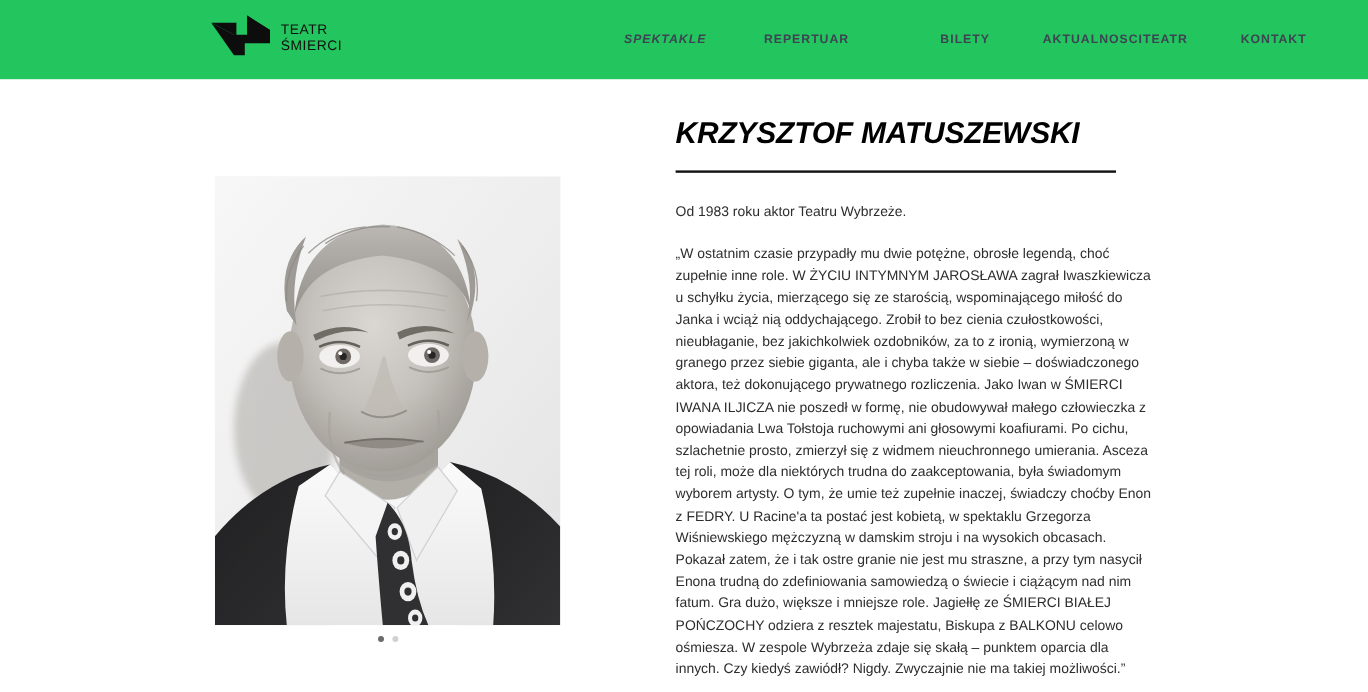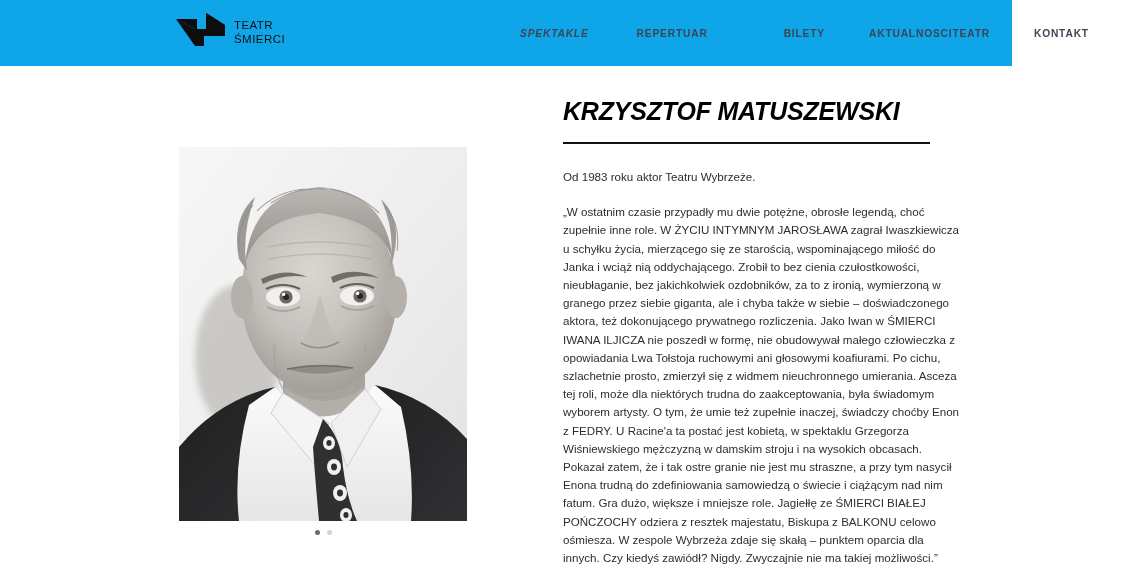--- a/index.html
+++ b/index.html
@@ -13,23 +13,23 @@
     background: #ffffff;
     font-family: "Liberation Sans", sans-serif;
     overflow: hidden;
     position: relative;
   }
 
   
   .site-header {
     position: absolute;
     top: 0; left: 0;
-    width: 1012px;
+    width: 1140px;
     height: 66px;
-    background: #0ea5e9;
+    background: #22c55e;
     padding-left: 12px;
   }
 
   .brand {
     position: absolute;
     left: 176px;
     top: 12px;
     display: flex;
     align-items: center;
     gap: 9px;

